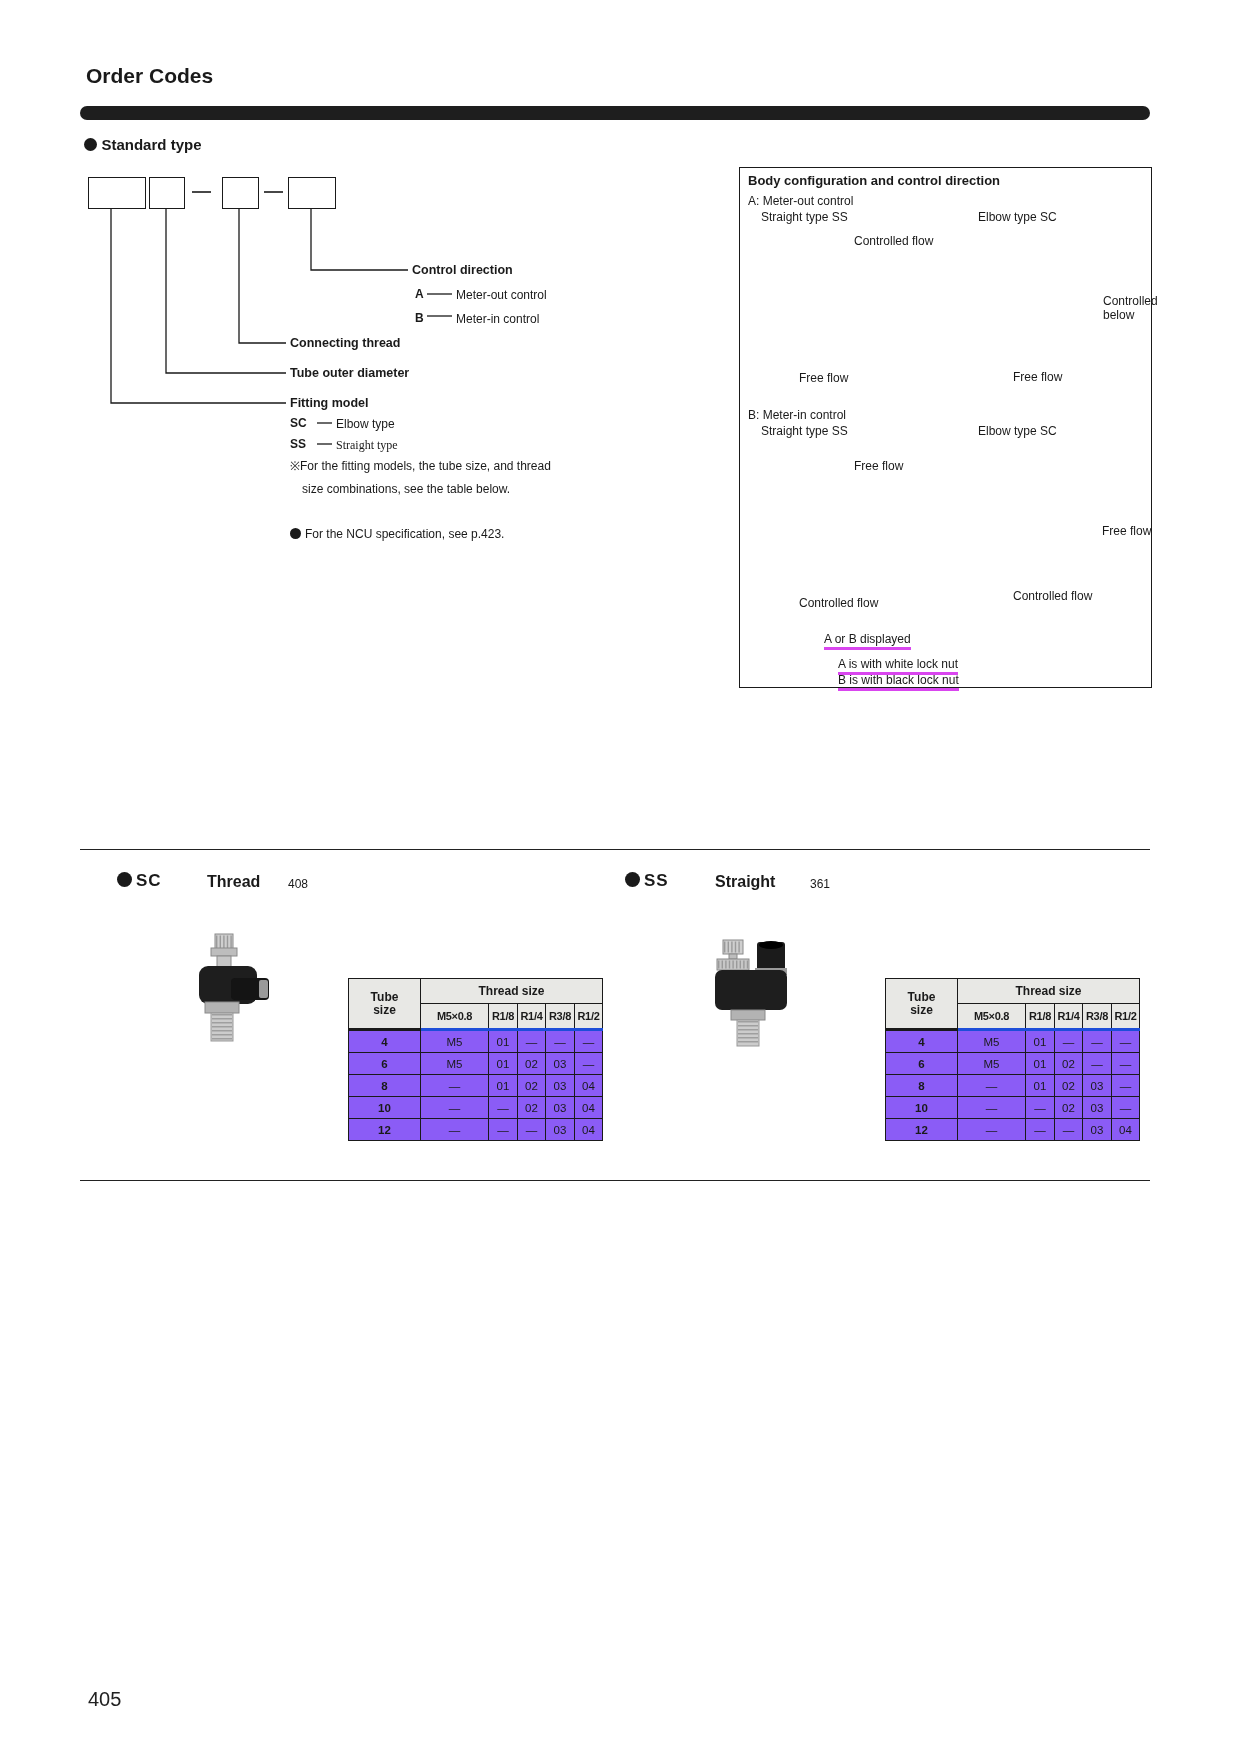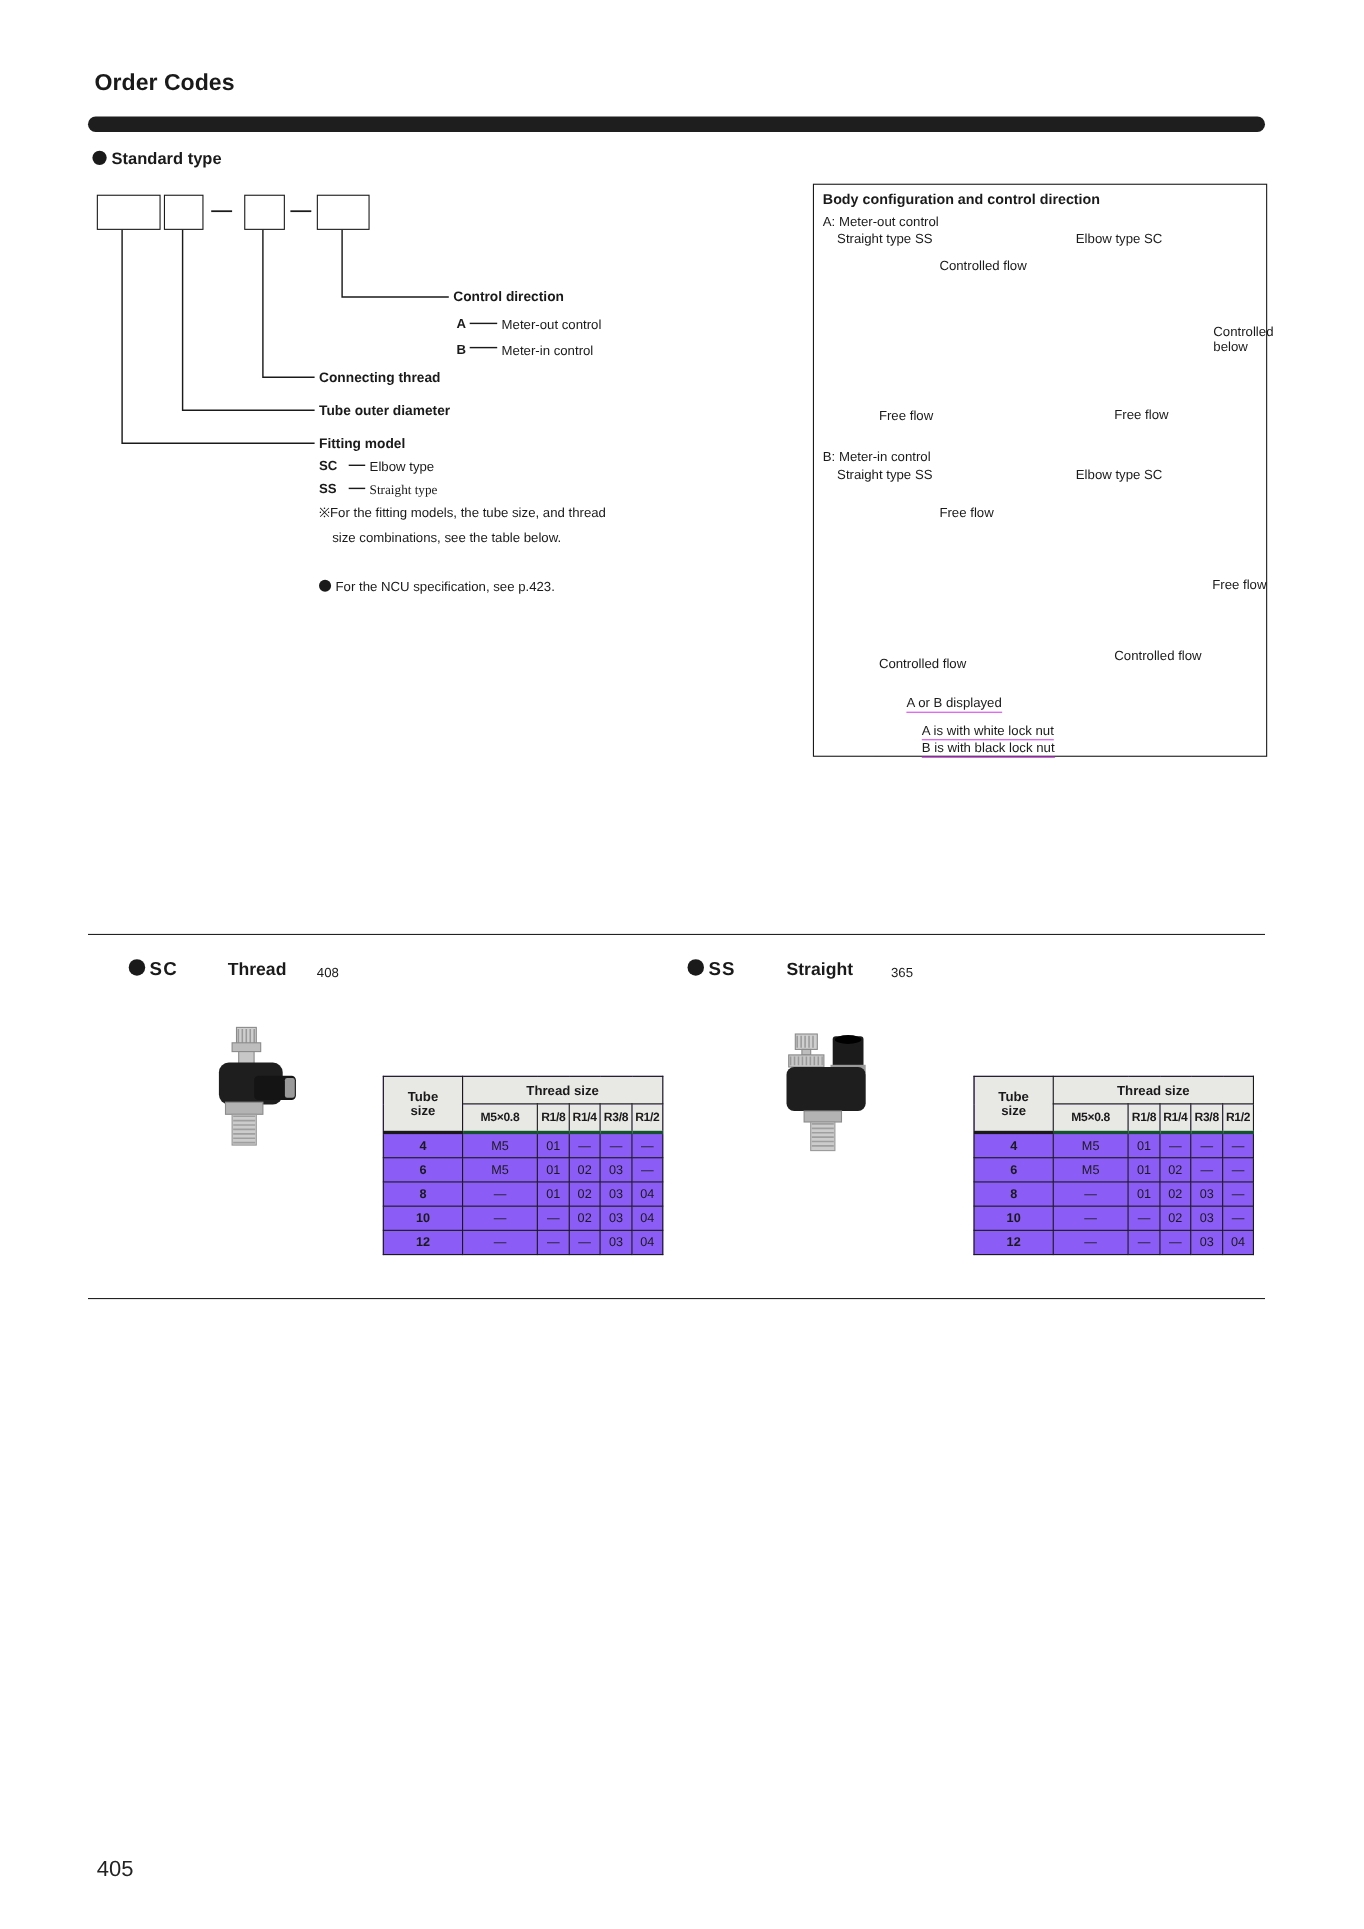--- a/index.html
+++ b/index.html
@@ -7,30 +7,30 @@
         font-family:"Liberation Sans",sans-serif;color:#1a1a1a;}
   .abs{position:absolute;}
   .b{font-weight:bold;}
   .t12{font-size:12px;line-height:14px;}
   .t125{font-size:12.5px;line-height:14px;}
   .dot{display:inline-block;background:#1a1a1a;border-radius:50%;vertical-align:-1px;}
   .codebox{position:absolute;height:30px;border:1.3px solid #1a1a1a;background:#fff;}
   .titlebar{position:absolute;background:#1e1e1e;border-radius:7px;}
   .panelbox{position:absolute;border:1.4px solid #1a1a1a;background:#fff;}
   .divider{position:absolute;height:0;border-top:1.5px solid #222;}
-  .underl{border-bottom:1px solid #d946ef;padding-bottom:1px;}
+  .underl{border-bottom:3px solid #d946ef;padding-bottom:1px;}
   svg text{font-family:"Liberation Sans",sans-serif;}
   
   table.spec{border-collapse:collapse;table-layout:fixed;background:#8b5cf6;
              font-size:11.5px;color:#1a1a1a;border:1.5px solid #1a1a1a;}
   table.spec th,table.spec td{border:1px solid #1a1a1a;text-align:center;vertical-align:middle;padding:0;}
   table.spec thead th{background:#e8e8e5;font-weight:bold;height:24px;font-size:12px;}
   table.spec thead th.colname{font-size:11px;letter-spacing:-0.3px;}
   table.spec th.tube{border-bottom:3px solid #1a1a1a;line-height:13px;}
-  table.spec thead tr.cols th{border-bottom:3px solid #14532d;}
+  table.spec thead tr.cols th{border-bottom:3px solid #1d4ed8;}
   table.spec tbody td{height:21px;}
   table.spec tbody td.tubeval{font-weight:bold;}
 </style>
 </head>
 <body>
 
 <div class="page">
 
   <svg class="abs" style="left:0;top:0;pointer-events:none;" width="1240" height="1754" viewBox="0 0 1240 1754">
     <defs>
@@ -189,21 +189,21 @@
   <div class="abs" style="left:117px;top:871px;">
     <span class="dot" style="width:15px;height:15px;margin-right:4px;"></span><span class="b" style="font-size:17px;letter-spacing:1px;">SC</span>
   </div>
   <div class="abs b" style="left:207px;top:873px;font-size:16px;">Thread</div>
   <div class="abs" style="left:288px;top:877px;font-size:12px;">408</div>
 
   <div class="abs" style="left:625px;top:871px;">
     <span class="dot" style="width:15px;height:15px;margin-right:4px;"></span><span class="b" style="font-size:17px;letter-spacing:1px;">SS</span>
   </div>
   <div class="abs b" style="left:715px;top:873px;font-size:16px;">Straight</div>
-  <div class="abs" style="left:810px;top:877px;font-size:12px;">365</div>
+  <div class="abs" style="left:810px;top:877px;font-size:12px;">361</div>
 
   <table class="spec abs" style="left:348px;top:978px;width:254px;">
     <colgroup>
         <col style="width:72px">
         <col style="width:68px">
         <col style="width:29px">
         <col style="width:28px">
         <col style="width:29px">
         <col style="width:28px">
       </colgroup>

